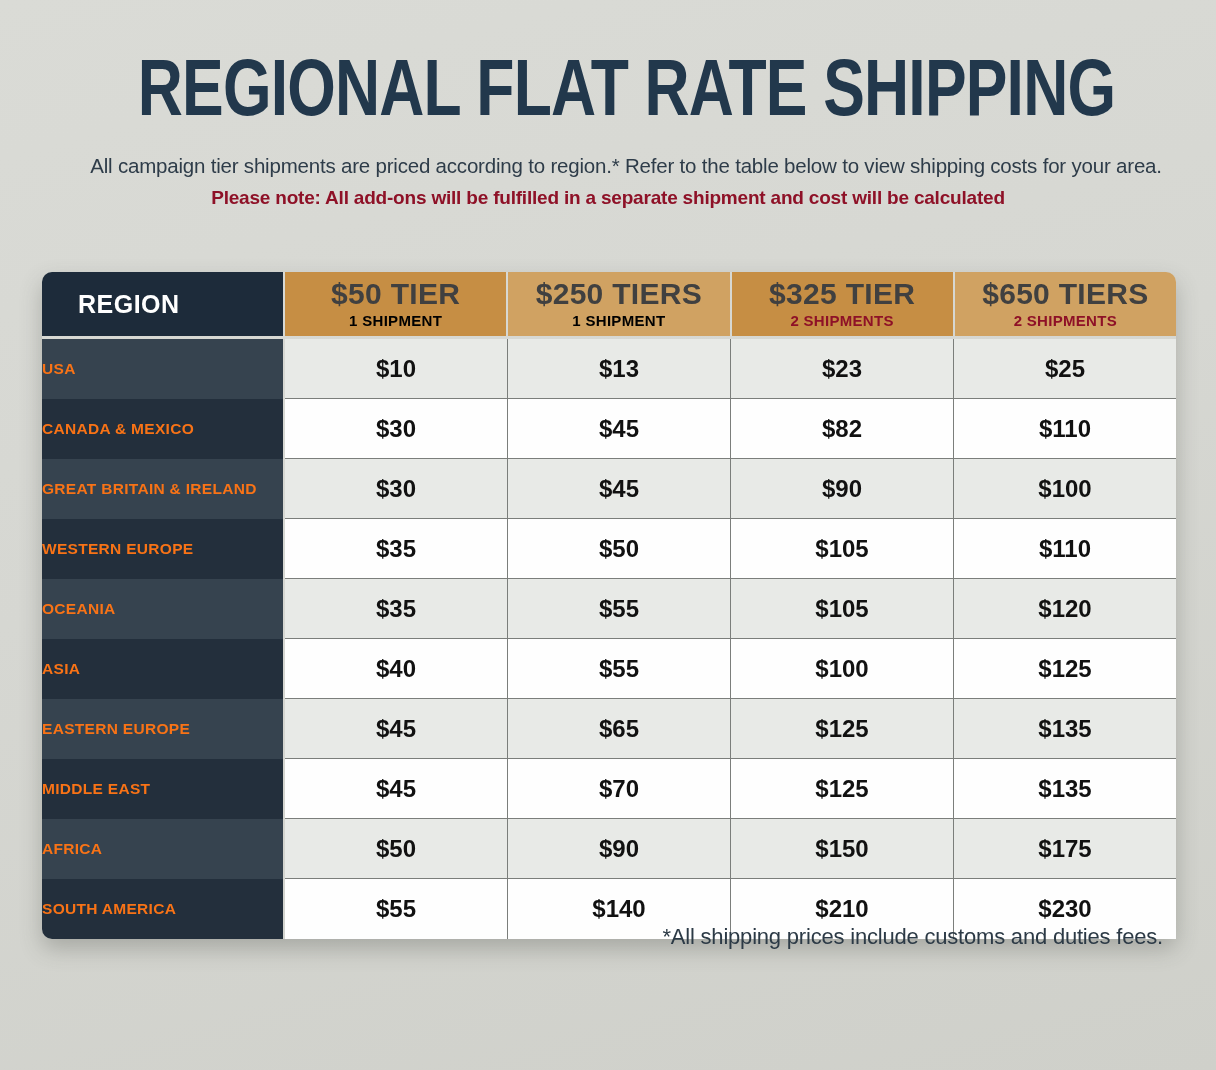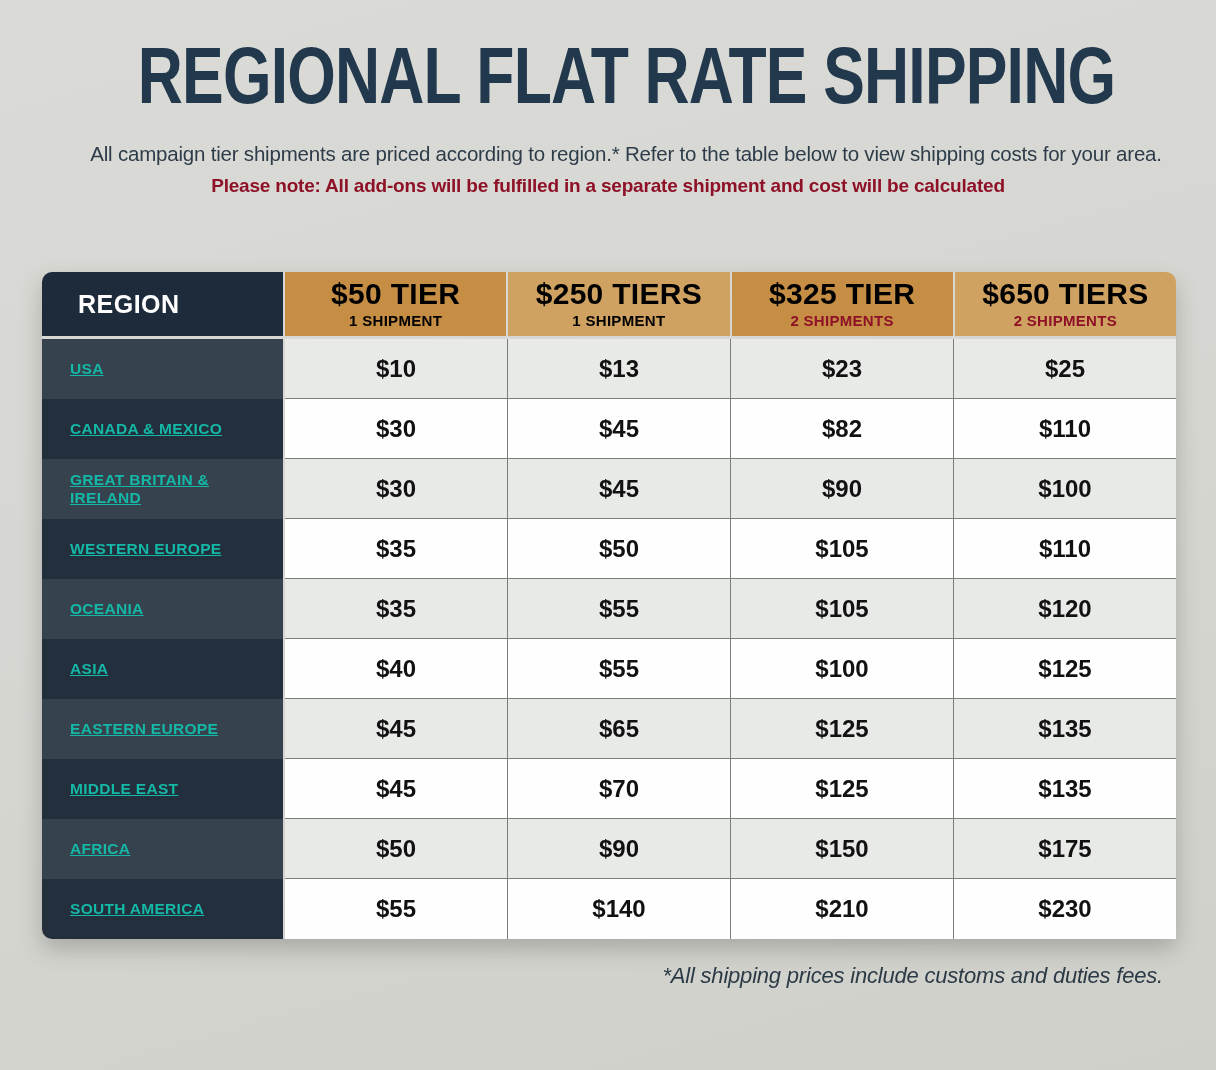--- a/index.html
+++ b/index.html
@@ -4,21 +4,21 @@
 <style>
   html,body { margin:0; padding:0; }
   body {
     width:1216px; height:1070px; overflow:hidden;
     font-family:"Liberation Sans", sans-serif;
   }
   .canvas {
     position:relative; width:1216px; height:1070px;
     background:linear-gradient(165deg,#dadbd6 0%,#d6d7d2 45%,#cfd0ca 100%);
   }
-  .title-wrap { text-align:right; padding-top:34px; height:96px; }
+  .title-wrap { text-align:right; padding-top:46px; height:96px; }
   .title-wrap .big {
     display:inline-block; white-space:nowrap;
     font-size:80px; font-weight:700; color:#22384c;
     letter-spacing:-1px; transform:scaleX(0.78);
     line-height:1.05;
   }
   .subtitle {
     text-align:center; margin-top:12px;
     font-size:20.5px; color:#2e3c49; letter-spacing:-0.2px;padding-left:36px;
   }
@@ -39,50 +39,50 @@
     color:#ffffff; display:flex; align-items:center;
     padding-left:36px; font-size:25px; font-weight:700; letter-spacing:0.5px;
   }
   .tier {
     flex:1; display:flex; flex-direction:column;
     align-items:center; justify-content:center; row-gap:2px;
   }
   .tier.dark  { background:#c68e44; }
   .tier.light { background:#d0a262; }
   .tier:last-child { border-top-right-radius:10px; }
-  .tier .t { font-size:30px; font-weight:700; color:#000000; line-height:1.02; letter-spacing:0.3px; }
+  .tier .t { font-size:30px; font-weight:700; color:#404040; line-height:1.02; letter-spacing:0.3px; }
   .tier .s { font-size:15px; font-weight:700; letter-spacing:0.3px; }
   .tier .s.cream { color:#000000; }
   .tier .s.red   { color:#8e1127; }
   .tbody .row { display:flex; height:60px; }
   .region-cell {
     width:241px; flex:0 0 241px; box-sizing:border-box;
-    display:flex; align-items:center; padding-left:28px;
-    color:#14b8a6; font-size:15.5px; font-weight:700; letter-spacing:0.3px;text-decoration:underline;
+    display:flex; align-items:center; 
+    color:#f97316; font-size:15.5px; font-weight:700; letter-spacing:0.3px;
   }
   .row.odd  .region-cell { background:#36434f; }
   .row.even .region-cell { background:#232f3c; }
   .vals {
     flex:1; display:flex; margin-left:2px; box-sizing:border-box;
     border-bottom:1px solid #7b7e7b;
   }
   .row:last-child .vals { border-bottom:none; }
   .row.odd  .vals { background:#e8eae7; }
   .row.even .vals { background:#fefefe; }
   .price-cell {
     flex:1; display:flex; align-items:center; justify-content:center;
     box-sizing:border-box;
     font-size:24px; font-weight:700; color:#111111;
   }
   .price-cell + .price-cell { border-left:1px solid #7b7e7b; }
   .row:last-child .region-cell { border-bottom-left-radius:10px; }
   .row:last-child .price-cell:last-child { border-bottom-right-radius:10px; }
   .footnote {
-    position:absolute; top:963px; right:53px;
-    font-size:22px; color:#2c3a46; letter-spacing:-0.2px;font-style:italic;
+    position:absolute; top:924px; right:53px;
+    font-size:22px; color:#2c3a46; letter-spacing:-0.2px;
   }
 </style>
 </head>
 <body>
 
 <div class="canvas">
 
   <div class="title-wrap">
     <span class="big">REGIONAL FLAT RATE SHIPPING</span>
   </div>

